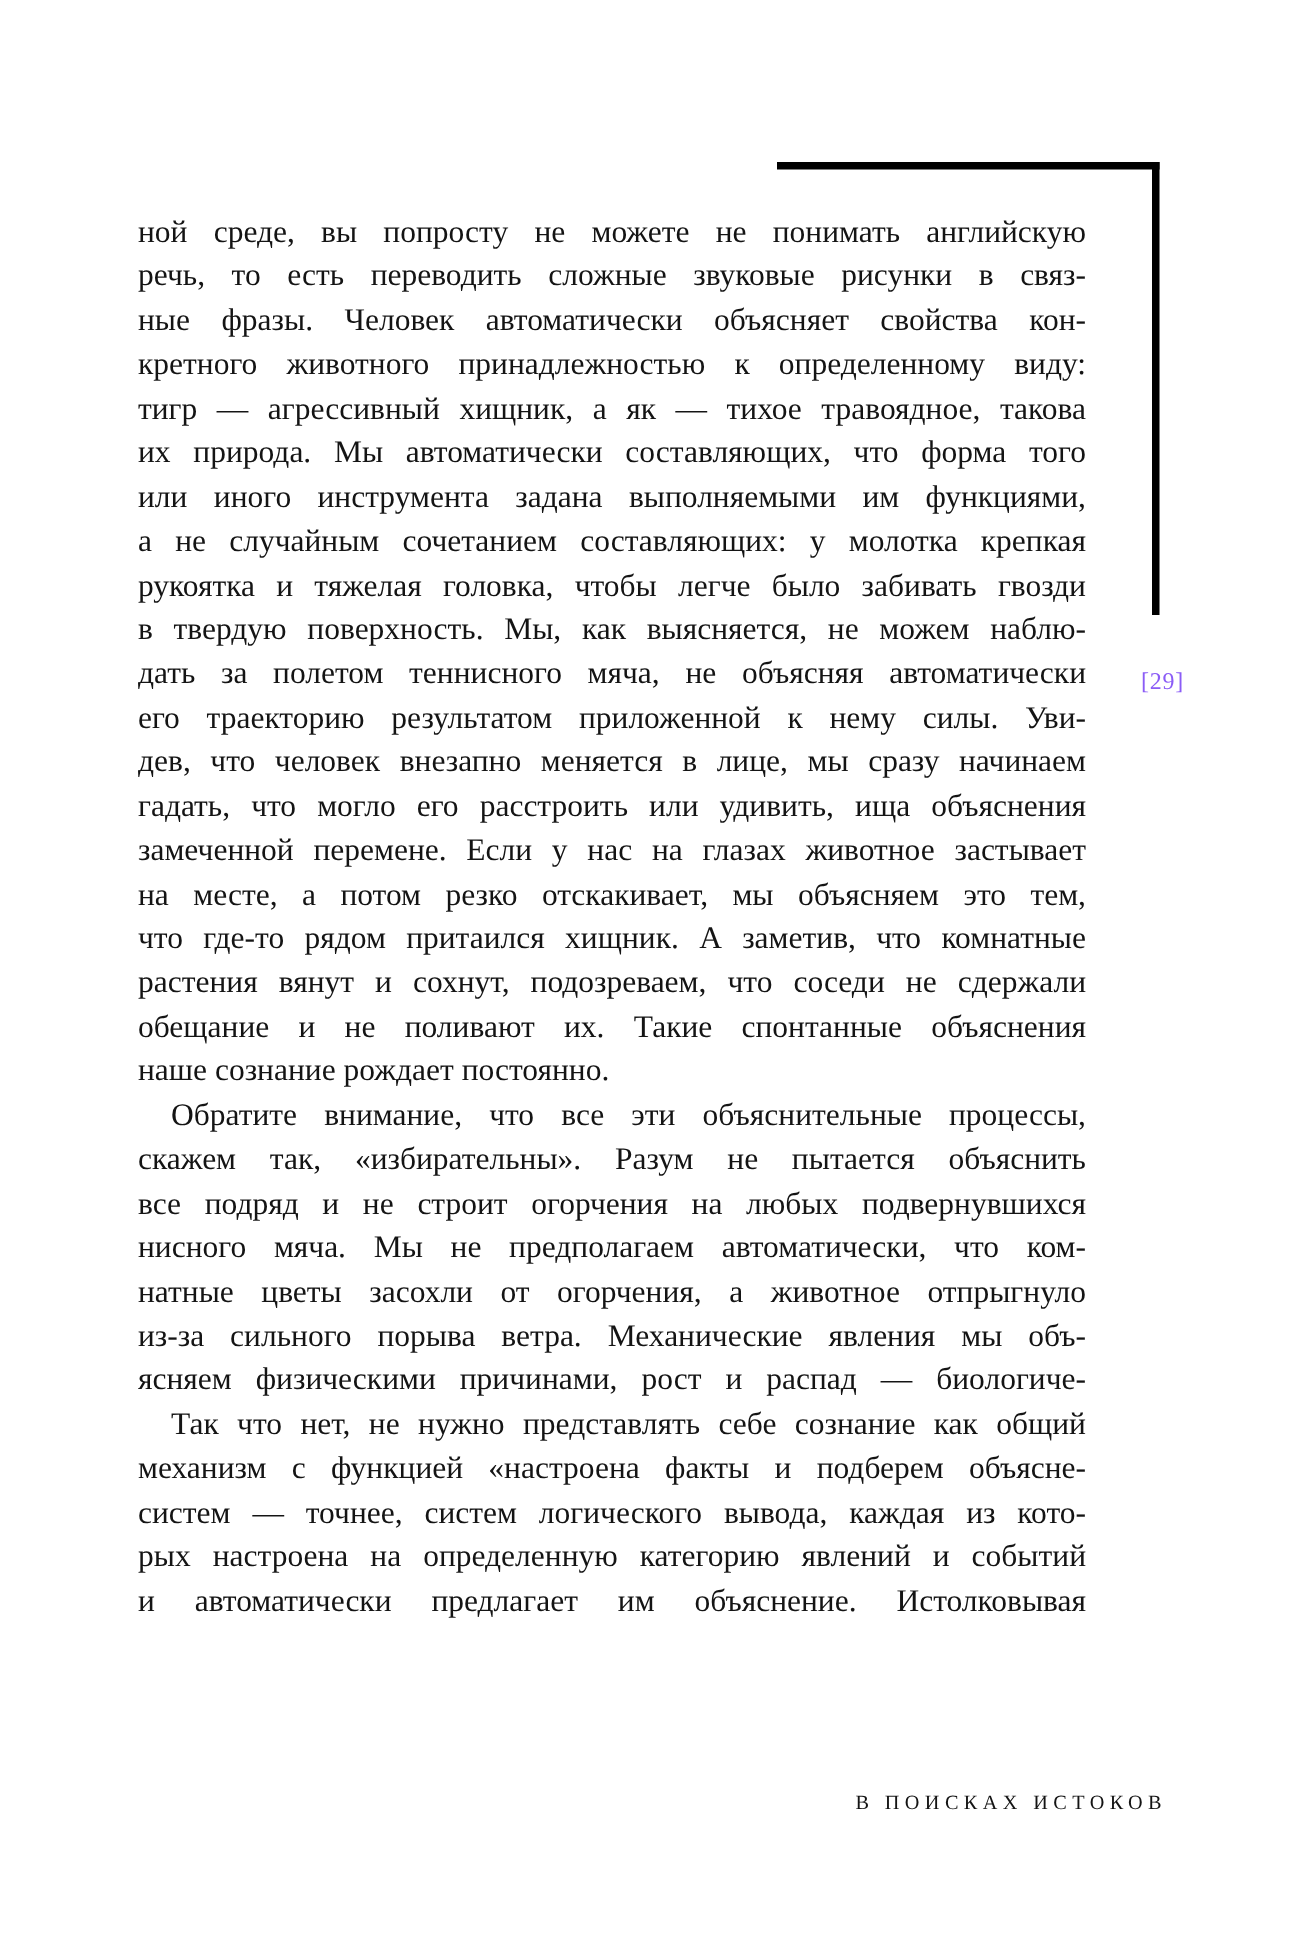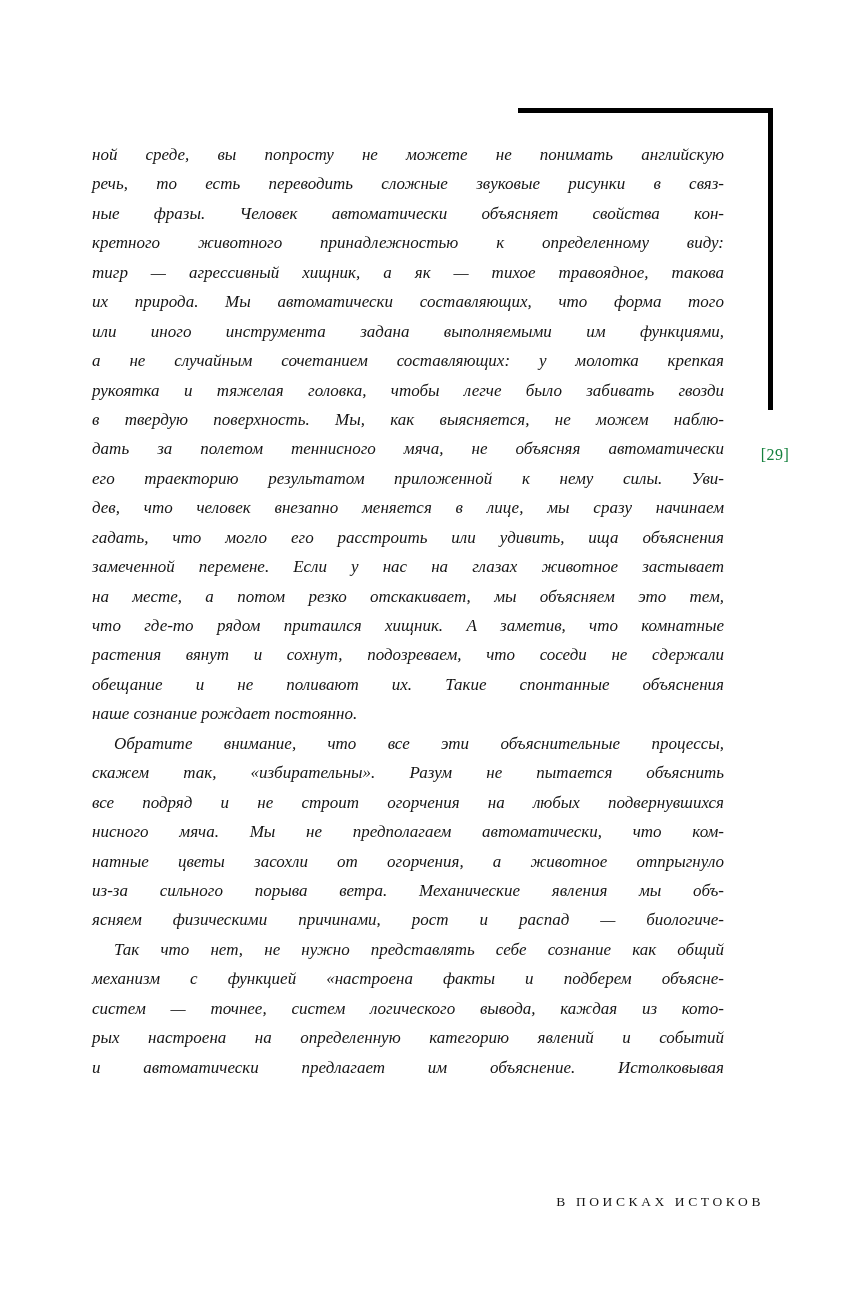--- a/index.html
+++ b/index.html
@@ -20,47 +20,46 @@
     height: 302px;
     border-top: 5px solid #000000;
     border-right: 5px solid #000000;
     box-sizing: border-box;
   }
   .body-text {
     position: absolute;
     left: 92px;
     top: 140px;
     width: 632px;
-    font-size: 17px;
-    font-style: italic;
+    font-size: 21px;
   }
   .line {
     height: 29.45px;
     line-height: 29.45px;
     white-space: nowrap;
     text-align: justify;
     text-align-last: justify;
     text-justify: inter-word;
   }
   .line.indent { padding-left: 22px; }
   .line.flush { text-align-last: left; }
   .page-number {
     position: absolute;
     left: 748px;
     top: 446px;
     width: 54px;
     text-align: center;
     font-size: 16px;
     letter-spacing: 0.5px;
-    color: #15803d;
+    color: #8b5cf6;
   }
   .running-footer {
     position: absolute;
     top: 1194px;
-    right: 101px;
+    right: 87px;
     font-size: 13.5px;
     letter-spacing: 3.6px;
     margin-right: -3px;
     text-transform: uppercase;
     white-space: nowrap;
     color: #141414;
   }
 </style>
 </head>
 <body>

